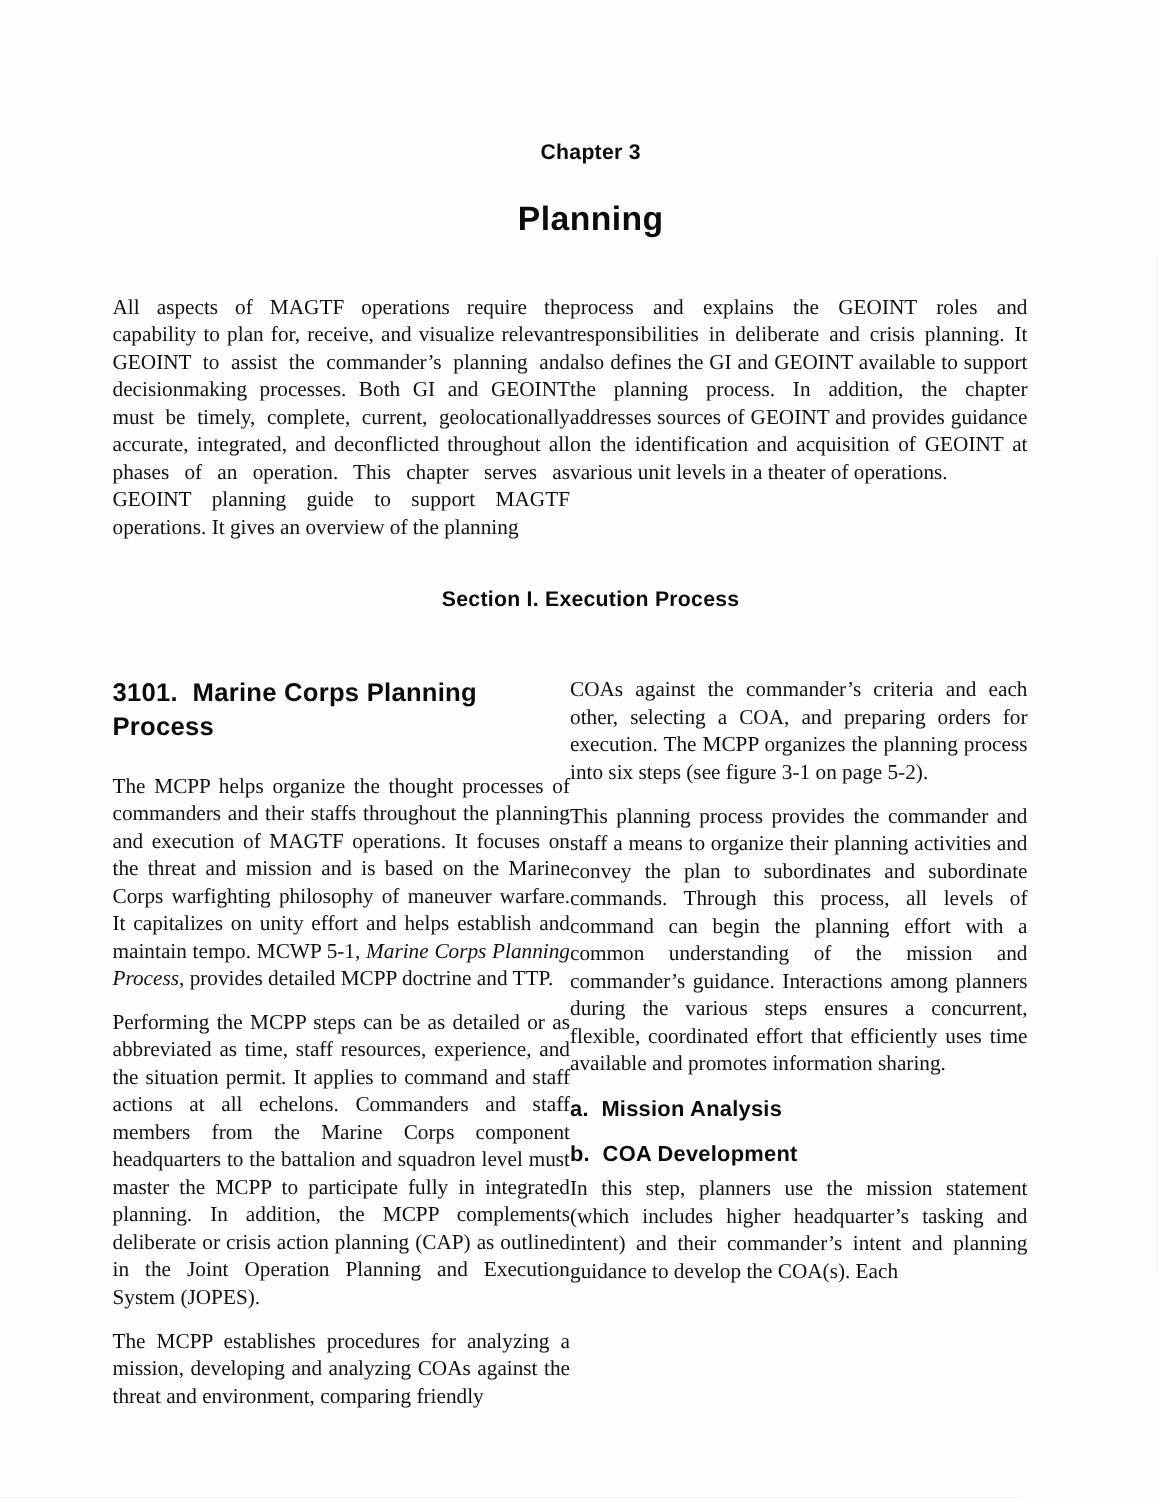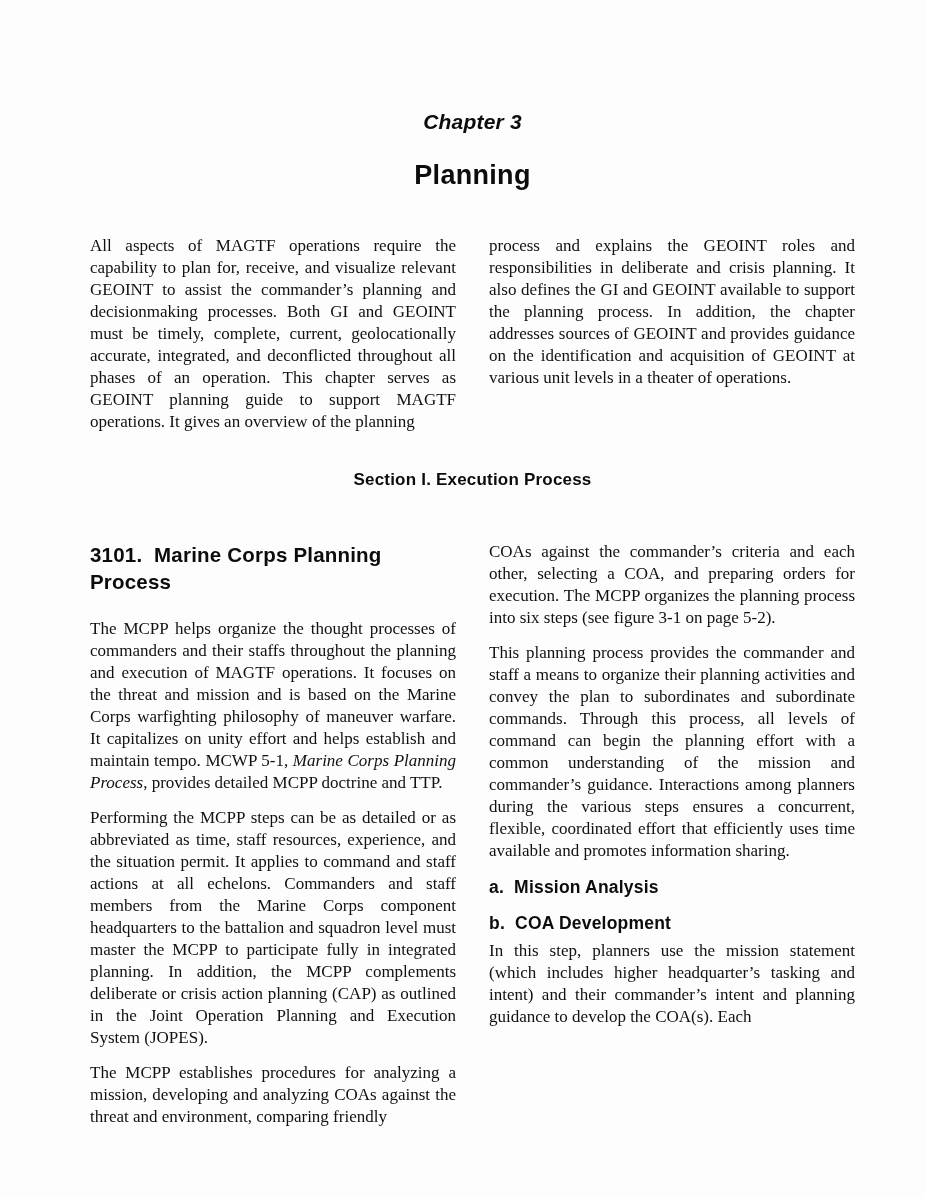--- a/index.html
+++ b/index.html
@@ -19,35 +19,33 @@
     padding: 112px 71px 0 90px;
     font-family: "Liberation Serif", serif;
   }
   .heading-sans {
     font-family: "Liberation Sans", sans-serif;
     font-weight: bold;
     color: #0c0c0c;
   }
   .chapter-label {
     text-align: center;
-    font-size: 21px;
+    font-size: 17px;
     line-height: 20px;
     letter-spacing: 0.2px;
-    font-style: italic;
   }
   .doc-title {
     text-align: center;
     font-size: 27px;
     line-height: 32px;
     margin-top: 27px;
     letter-spacing: 0.3px;
   }
   .cols {
     display: flex;
-    gap: 33px;
   }
   .col {
     width: 366px;
     box-sizing: border-box;
   }
   .intro-row {
     margin-top: 44px;
   }
   .body-text {
     font-size: 17px;

